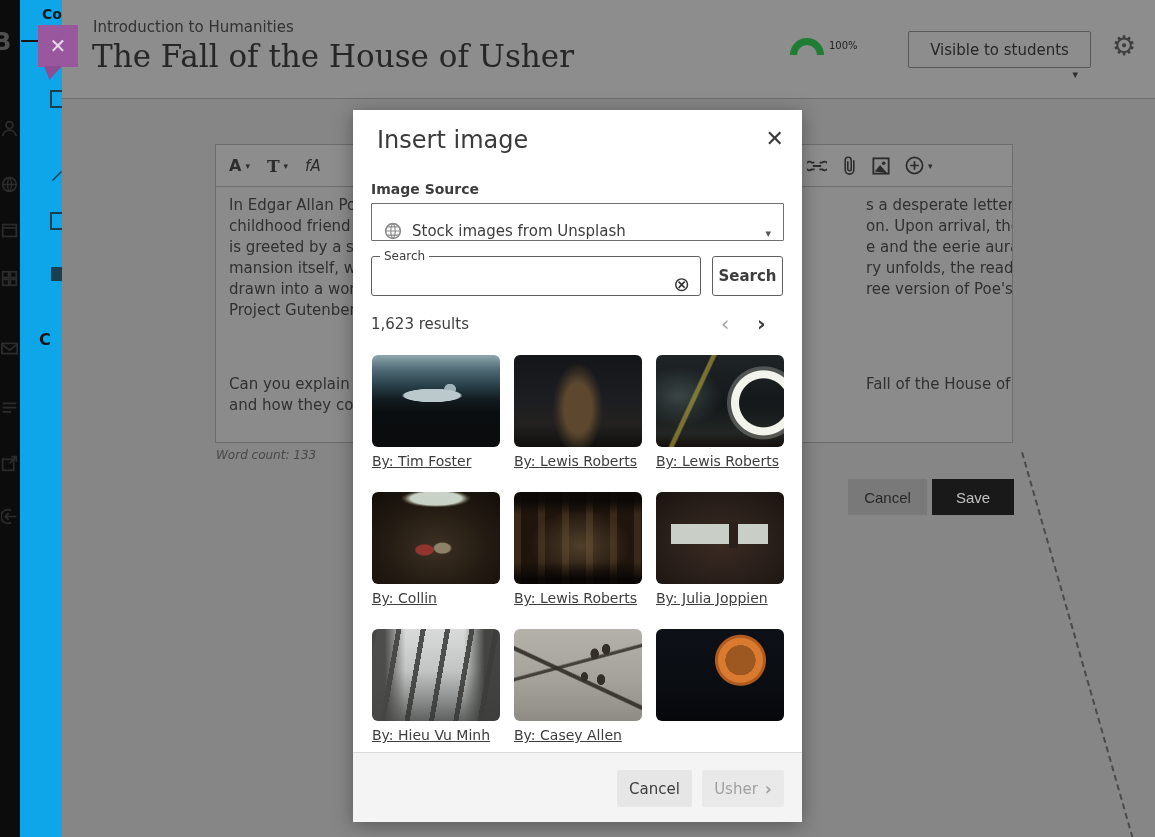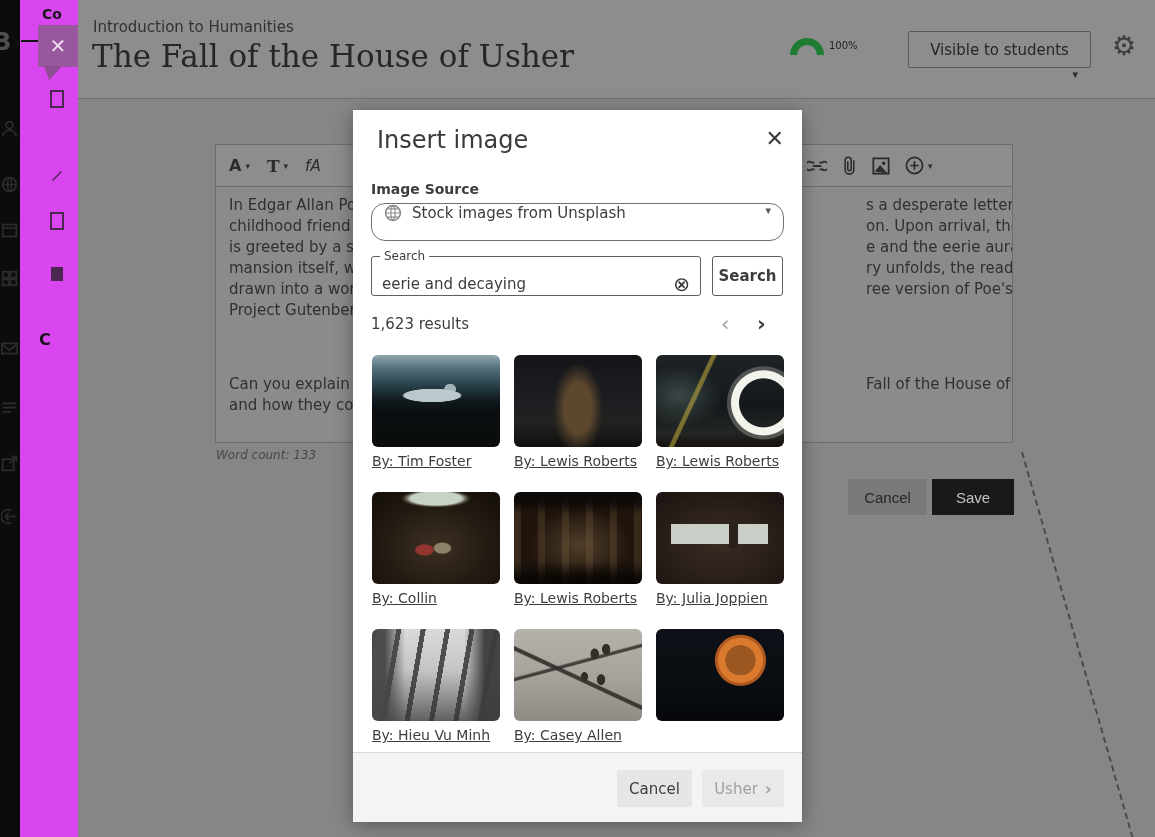--- a/index.html
+++ b/index.html
@@ -3,21 +3,21 @@
 <meta charset="utf-8">
 <style>
   * { margin:0; padding:0; box-sizing:border-box; }
   html,body { width:1155px; height:837px; overflow:hidden; }
   body { font-family:"DejaVu Sans","Liberation Sans",sans-serif; position:relative; background:#868686; }
 
   
   .rail1 { position:absolute; left:0; top:0; width:20px; height:837px; background:#0c0c0c; overflow:hidden; z-index:3; }
   .rail1 .logo { position:absolute; left:-7px; top:28px; font-size:24px; font-weight:bold; color:#4f4f4f; }
   .rail1 svg { position:absolute; left:1px; opacity:.8; }
-  .rail2 { position:absolute; left:20px; top:0; width:58px; height:837px; background:#d946ef; overflow:hidden; z-index:2; }
+  .rail2 { position:absolute; left:20px; top:0; width:42px; height:837px; background:#0ea5e9; overflow:hidden; z-index:2; }
   .rail2 .frag-top { position:absolute; left:22px; top:6px; font-size:14px; font-weight:bold; color:#161616; }
   .rail2 .frag-c { position:absolute; left:19px; top:330px; font-size:16px; font-weight:bold; color:#141414; }
   .rail2 svg { position:absolute; left:30px; opacity:.75; }
   .connector { position:absolute; left:21px; top:40px; width:17px; height:2px; background:#151515; z-index:4; }
 
   
   .tour-close { position:absolute; left:38px; top:25px; width:40px; height:42px; background:#99589d; color:#ead9eb;
     display:flex; align-items:center; justify-content:center; font-size:20px; z-index:5; cursor:pointer; }
   .tour-tail { position:absolute; left:44px; top:66px; width:18px; height:14px; background:#8d4e91; z-index:5;
     clip-path:polygon(0 0,100% 0,30% 100%); }
@@ -52,22 +52,22 @@
   .bg-cancel { width:79px; height:36px; background:#797979; border:none; color:#272727; font-size:15px; cursor:pointer; }
   .bg-save { width:82px; height:36px; background:#191919; border:none; color:#c2c2c2; font-size:15px; cursor:pointer; }
   .diag { position:absolute; left:961px; top:452px; width:401px; border-top:2px dashed #3c3c3c; transform:rotate(74deg); transform-origin:0 0; opacity:.8; }
 
   
   .modal { position:absolute; left:353px; top:110px; width:449px; height:712px; background:#ffffff; z-index:10;
     box-shadow:0 3px 18px rgba(0,0,0,.35); }
   .m-title { position:absolute; left:24px; top:16px; font-size:24px; color:#3a3a3a; }
   .m-close { position:absolute; right:18px; top:18px; font-size:22px; color:#3a3a3a; cursor:pointer; line-height:1; }
   .m-srclbl { position:absolute; left:18px; top:71px; font-size:14px; font-weight:bold; color:#3d3d3d; }
-  .m-select { position:absolute; left:18px; top:93px; width:413px; height:38px; border:1px solid #707070; border-radius:14px;
-    display:flex; align-items:flex-start; gap:10px; padding:0 12px; font-size:15px; color:#3d3d3d; cursor:pointer; }
+  .m-select { position:absolute; left:18px; top:93px; width:413px; height:38px; border:1px solid #707070; border-radius:1px;
+    display:flex; align-items:flex-end; gap:10px; padding:0 12px; font-size:15px; color:#3d3d3d; cursor:pointer; }
   .m-select .caret { margin-left:auto; font-size:11px; color:#555; }
   .m-fieldset { position:absolute; left:18px; top:139px; width:330px; height:47px; border:1px solid #5f5f5f; border-radius:3px; }
   .m-fieldset legend { margin-left:8px; padding:0 4px; font-size:12px; color:#3d3d3d; }
   .m-fieldset input { position:absolute; left:10px; top:12px; width:270px; border:none; outline:none; font-size:15px; color:#3d3d3d;
     font-family:inherit; background:transparent; }
   .m-clear { position:absolute; right:10px; top:11px; font-size:20px; color:#333; cursor:pointer; line-height:1; }
   .m-search-btn { position:absolute; left:359px; top:146px; width:71px; height:40px; border:1px solid #5f5f5f; border-radius:3px;
     background:#fff; font-size:15px; font-weight:bold; color:#3d3d3d; font-family:inherit; cursor:pointer; }
   .m-results { position:absolute; left:18px; top:205px; font-size:15px; color:#3d3d3d; }
   .m-chev-l { position:absolute; left:368px; top:202px; font-size:21px; color:#a2a2a2; cursor:default; }
@@ -251,21 +251,20 @@
     <svg width="18" height="18" viewBox="0 0 20 20">
         <circle cx="10" cy="10" r="8.2" fill="none" stroke="#8c8c8c" stroke-width="1.8"></circle>
         <path d="M1.8 10h16.4M10 1.8c3.2 2.6 3.2 13.8 0 16.4M10 1.8c-3.2 2.6-3.2 13.8 0 16.4M3 5.5h14M3 14.5h14" fill="none" stroke="#8c8c8c" stroke-width="1.3"></path>
       </svg>
     <span>Stock images from Unsplash</span>
     <span class="caret">▾</span>
   </div>
 
   <fieldset class="m-fieldset">
     <legend>Search</legend>
-    <input type="text" value="eerie and decaying" style="">
     <span class="m-clear">⊗</span>
   </fieldset>
   <button class="m-search-btn">Search</button>
 
   <div class="m-results">1,623 results</div>
   <div class="m-chev-l">‹</div>
   <div class="m-chev-r">›</div>
 
   <div class="m-grid">
     <div class="m-item"><div class="thumb t1"></div><a class="byline">By: Tim Foster</a></div>

